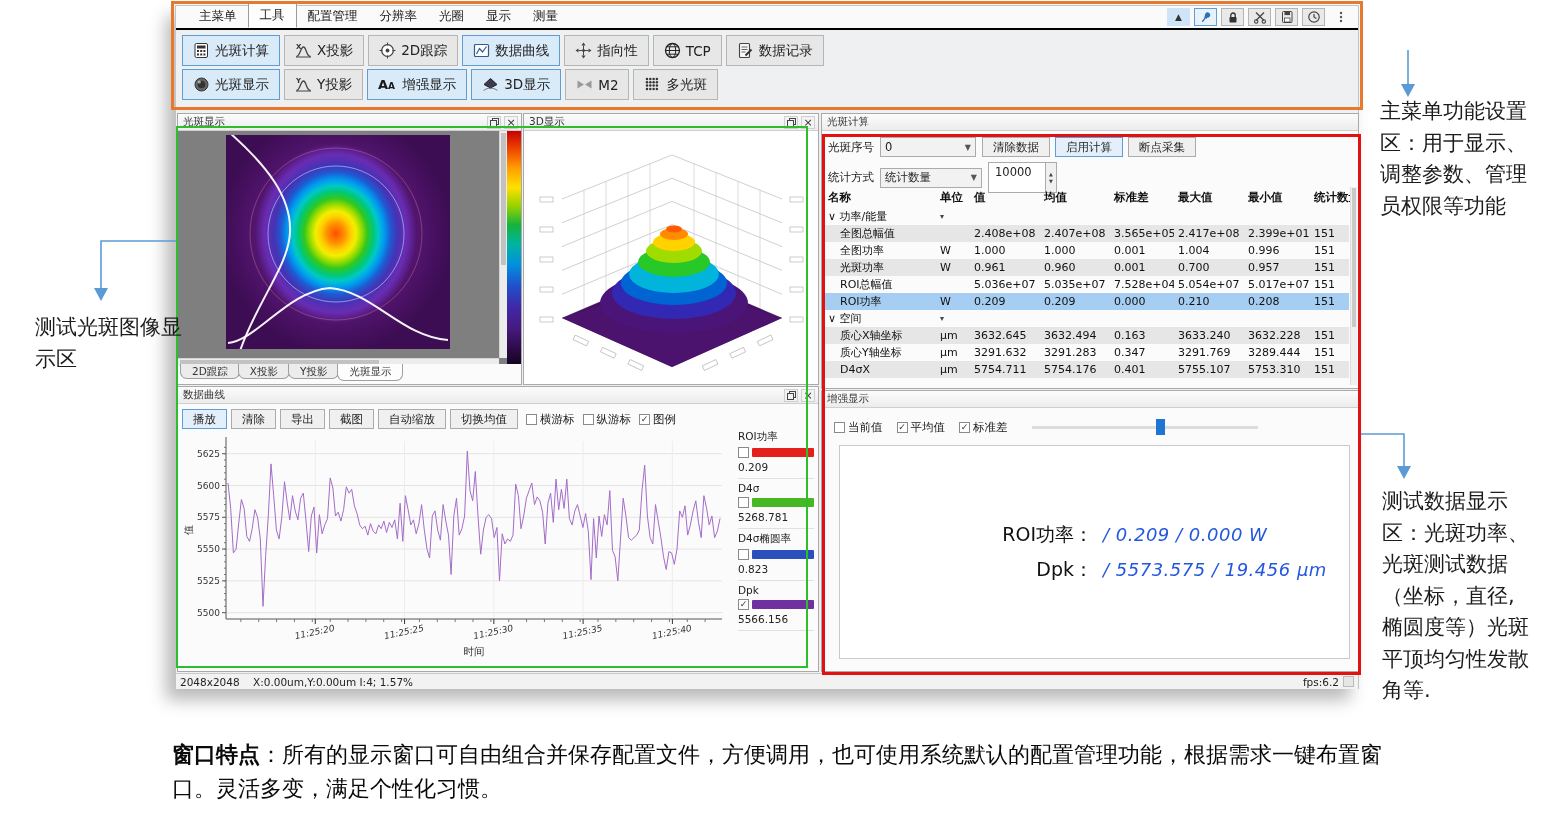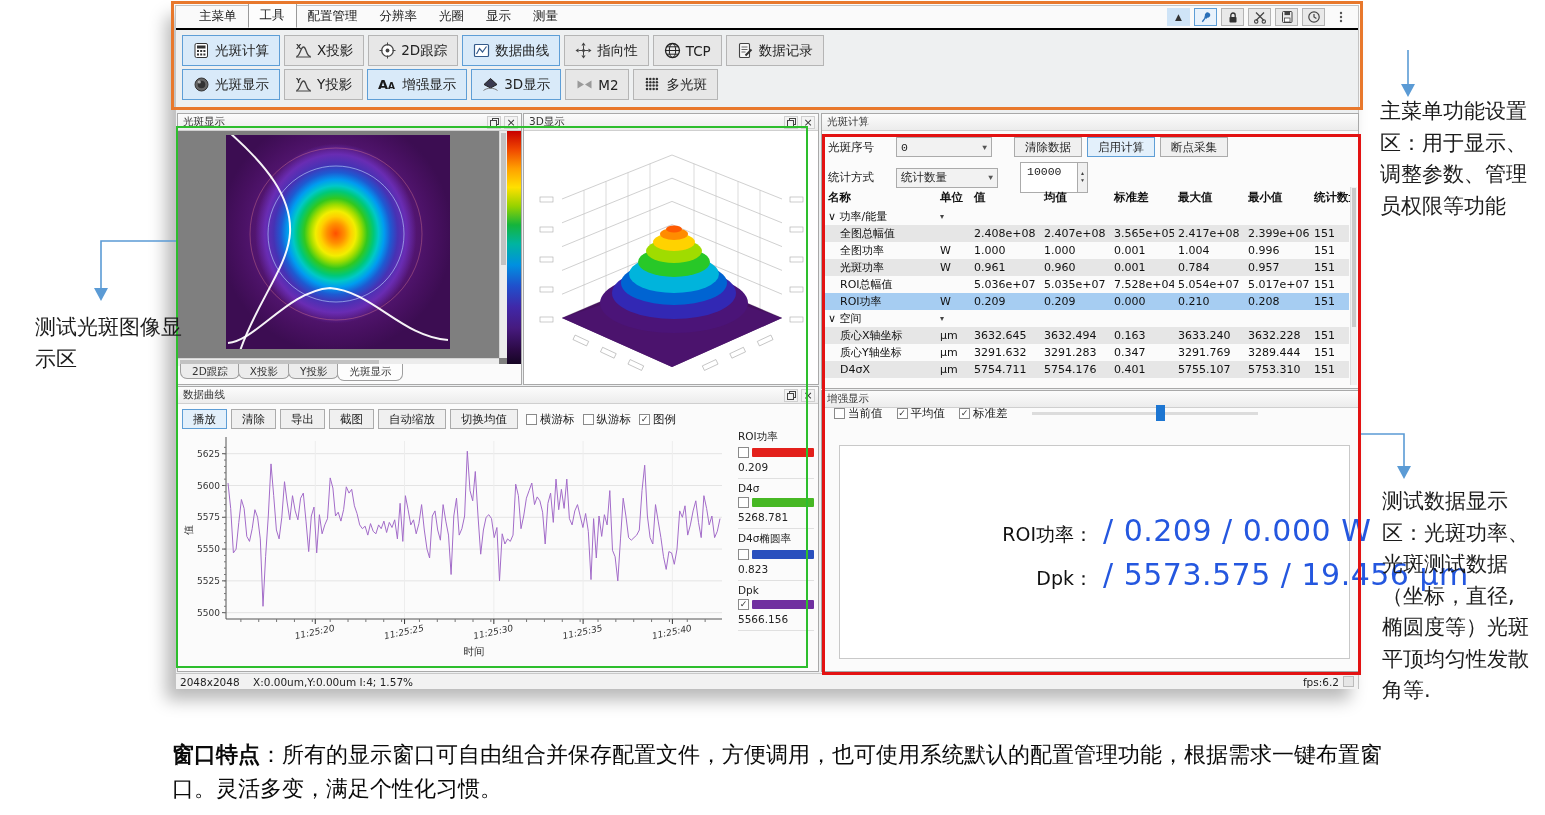--- a/index.html
+++ b/index.html
@@ -81,50 +81,50 @@
         justify-content:center; font-size:9px; color:#333; line-height:1; }
   #curve-chart { position:absolute; left:2px; top:46px; }
   .legend { position:absolute; right:4px; top:40px; width:76px; }
   .lg-entry { border-bottom:1px solid #e0e0e0; padding:3px 0 5px; }
   .lg-label { font-size:10.5px; color:#222; margin-bottom:3px; }
   .lg-bar-row { display:flex; align-items:center; gap:3px; margin-bottom:3px; }
   .lg-bar { height:9px; flex:1; border-radius:1px; }
   .lg-val { font-size:10.5px; color:#222; }
 
   
-  .calc-row { position:absolute; left:6px; display:flex; align-items:center; gap:22px; font-size:11.5px; color:#222;font-family:Liberation Mono, monospace; }
+  .calc-row { position:absolute; left:6px; display:flex; align-items:center; gap:6px; font-size:11.5px; color:#222; }
   .sel { display:inline-flex; align-items:center; justify-content:space-between; background:#f2f2f2;
          border:1px solid #ababab; height:20px; padding:0 4px; font-size:11.5px; }
   .sel .ar { font-size:8px; color:#555; margin-left:6px; }
   .spin { display:inline-flex; height:31px; border:1px solid #ababab; background:#fff; font-size:11.5px; }
   .spin .v { padding:2px 6px; min-width:56px; }
   .spin .ud { display:flex; flex-direction:column; border-left:1px solid #ababab; background:#f0f0f0;
               font-size:5px; color:#444; justify-content:center; padding:0 3px; line-height:1.4; }
   .table { position:absolute; left:2px; right:9px; top:73px; font-size:11px; color:#111; }
   .trow { display:grid; grid-template-columns:112px 34px 70px 70px 64px 70px 66px 41px; height:17px; align-items:center; }
   .trow > span { padding-left:4px; white-space:nowrap; overflow:hidden; }
   .trow.head { height:21px; font-weight:bold; font-size:11.5px; }
   .trow.g0 { background:#e6e6e6; }
   .trow.g1 { background:#fbfbfb; }
   .trow.sel-row { background:#a6cdf2; }
   .trow.group { background:#fbfbfb; }
   .trow.group .gname { font-weight:normal; }
   .tscroll { position:absolute; right:1px; top:73px; bottom:3px; width:7px; background:#f0f0f0; border-left:1px solid #ddd; }
   .tscroll i { position:absolute; left:1px; right:1px; top:1px; height:70%; background:#c9c9c9; }
 
   
-  .enh-ctrl { position:absolute; left:8px; top:14px; right:10px; display:flex; align-items:center; gap:10px; font-size:11.5px; color:#222; }
+  .enh-ctrl { position:absolute; left:8px; top:28px; right:10px; display:flex; align-items:center; gap:10px; font-size:11.5px; color:#222; }
   .slider { position:relative; width:226px; height:16px; margin-left:14px; }
   .slider .track { position:absolute; left:0; right:0; top:7px; height:3px; background:#dcdcdc; }
   .slider .thumb { position:absolute; left:55%; top:0; width:9px; height:16px; background:#1d76d2; }
   .enh-box { position:absolute; left:8px; right:8px; top:54px; bottom:12px; background:#fff; border:1px solid #c9c9c9;
              display:flex; flex-direction:column; justify-content:center; gap:9px; padding:6px 18px;margin-left:9px; }
   .enh-line { display:grid; grid-template-columns:235px 1fr; align-items:baseline; column-gap:10px; }
   .enh-line .lb { text-align:right; font-size:19px; color:#111; }
-  .enh-line .vl { font-size:30px; color:#2457df; letter-spacing:.5px; white-space:nowrap; }
+  .enh-line .vl { font-size:18px; color:#2457df; letter-spacing:.5px; white-space:nowrap;font-style:italic; }
 
   
   .statusbar { position:absolute; left:0; right:0; top:667px; height:16px; background:#f2f2f2; border-top:1px solid #c9c9c9;
                display:flex; align-items:center; font-size:10.5px; color:#222; padding:0 4px; }
   .statusbar .lt { white-space:pre; }
   .statusbar .fps { margin-left:auto; }
   .grip { width:11px; height:11px; border:1px solid #bbb; background:#e6e6e6; margin-left:4px; }
 
   
   .obox { position:absolute; pointer-events:none; }
@@ -677,40 +677,40 @@
             <span class="gname">∨ 功率/能量</span>
             <span style="color:#444;font-size:8px;">▾</span>
           </div>
           <div class="trow g0">
             <span style="padding-left:16px;">全图总幅值</span>
             <span></span>
             <span>2.408e+08</span>
             <span>2.407e+08</span>
             <span>3.565e+05</span>
             <span>2.417e+08</span>
-            <span>2.399e+06</span>
+            <span>2.399e+01</span>
             <span>151</span>
           </div>
           <div class="trow g1">
             <span style="padding-left:16px;">全图功率</span>
             <span>W</span>
             <span>1.000</span>
             <span>1.000</span>
             <span>0.001</span>
             <span>1.004</span>
             <span>0.996</span>
             <span>151</span>
           </div>
           <div class="trow g0">
             <span style="padding-left:16px;">光斑功率</span>
             <span>W</span>
             <span>0.961</span>
             <span>0.960</span>
             <span>0.001</span>
-            <span>0.784</span>
+            <span>0.700</span>
             <span>0.957</span>
             <span>151</span>
           </div>
           <div class="trow g1">
             <span style="padding-left:16px;">ROI总幅值</span>
             <span></span>
             <span>5.036e+07</span>
             <span>5.035e+07</span>
             <span>7.528e+04</span>
             <span>5.054e+07</span>

